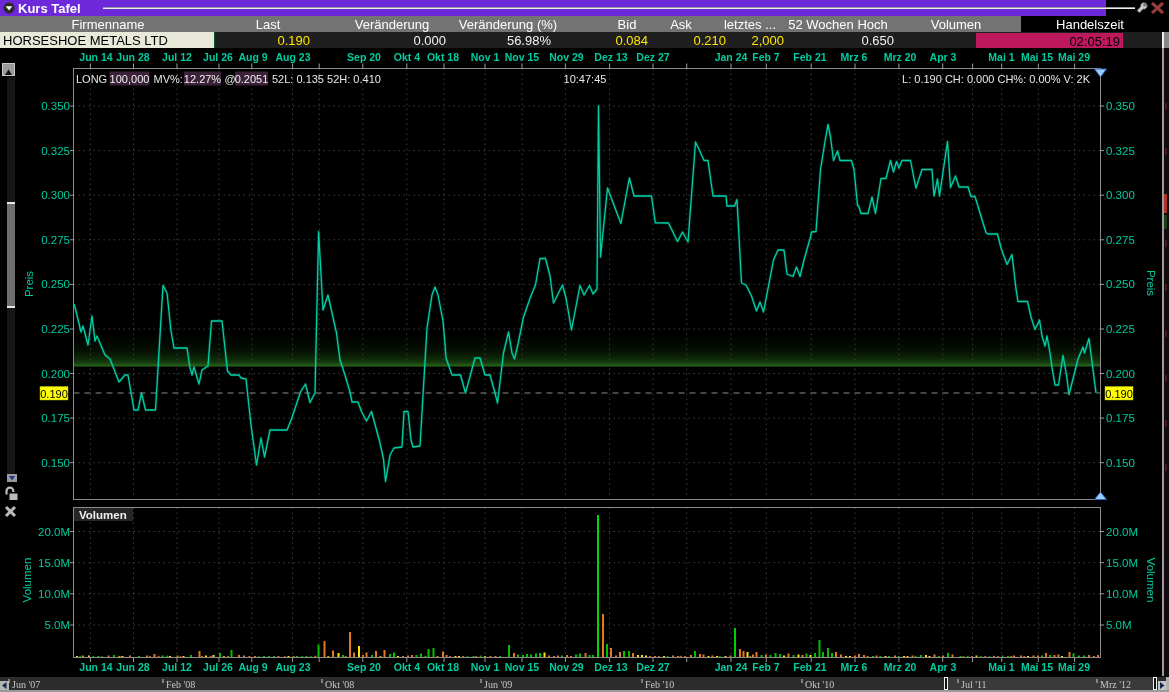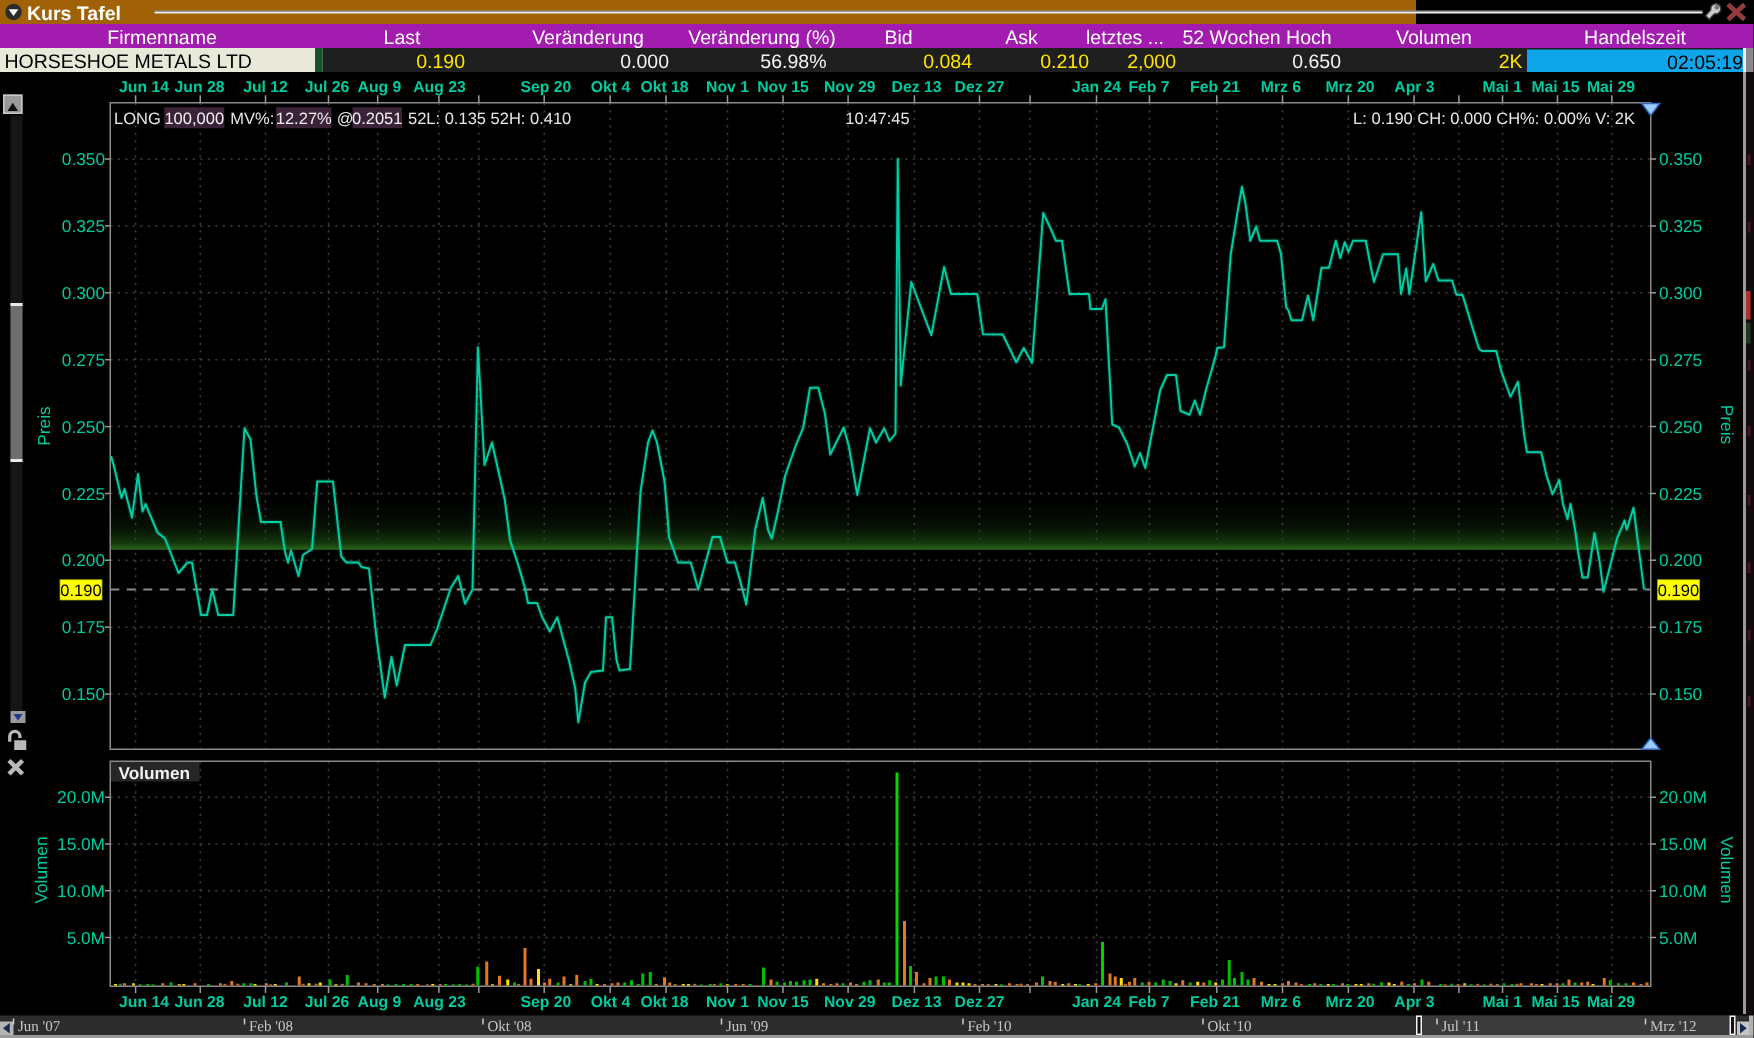--- a/index.html
+++ b/index.html
@@ -1,18 +1,18 @@
 <!DOCTYPE html>
 <html><head><meta charset="utf-8"><style>
 *{margin:0;padding:0;box-sizing:border-box}
 html,body{width:1169px;height:692px;background:#000;overflow:hidden;
 font-family:"Liberation Sans",sans-serif;}
 .abs{position:absolute}
-#titlebar{left:0;top:0;width:944px;height:16px;background:#a16207;}
-#hdr{left:0;top:16px;width:1169px;height:16px;background:#a21caf;}
+#titlebar{left:0;top:0;width:1106px;height:16px;background:#6d28d9;}
+#hdr{left:0;top:16px;width:1021px;height:16px;background:#737373;}
 #hdr span{position:absolute;top:1px;font-size:13px;color:#fff;transform:translateX(-50%);white-space:nowrap}
 #datarow{left:0;top:32px;width:1169px;height:16px;background:#1f1f1f;}
 #datarow .v{position:absolute;top:1px;font-size:13px;white-space:nowrap}
 .yel{color:#ffe400} .wht{color:#f2f2f2}
 </style></head>
 <body>
 <div class="abs" id="titlebar">
  <svg class="abs" style="left:3px;top:2px" width="12" height="12">
       <circle cx="6" cy="6" r="5.5" fill="#2b2b2b"></circle>
       <path d="M2.7 4.2 L9.3 4.2 L6 8.6 Z" fill="#fff"></path>
@@ -26,40 +26,40 @@
  </svg>
  <svg class="abs" style="left:1151px;top:2px" width="13" height="12">
       <path d="M1 1 L12 11 M12 1 L1 11" stroke="#943c3c" stroke-width="3.2"></path>
     </svg>
 </div>
 <div class="abs" id="hdr">
  <span style="left:108px">Firmenname</span>
  <span style="left:268px">Last</span>
  <span style="left:392px">Veränderung</span>
  <span style="left:508px">Veränderung (%)</span>
- <span style="left:599px">Bid</span>
+ <span style="left:627px">Bid</span>
  <span style="left:681px">Ask</span>
  <span style="left:750px">letztes ...</span>
  <span style="left:838px">52 Wochen Hoch</span>
  <span style="left:956px">Volumen</span>
  <span style="left:1090px">Handelszeit</span>
 </div>
 <div class="abs" id="datarow">
- <div class="abs" style="left:0;top:0;width:215px;height:16px;background:#e9e9da;border-right:5px solid #14532d">
+ <div class="abs" style="left:0;top:0;width:215px;height:16px;background:#e9e9da;border-right:1px solid #14532d">
    <span class="v" style="left:3px;color:#000">HORSESHOE METALS LTD</span>
     </div>
  <span class="v yel" style="left:310px;transform:translateX(-100%)">0.190</span>
  <span class="v wht" style="left:446px;transform:translateX(-100%)">0.000</span>
  <span class="v wht" style="left:551px;transform:translateX(-100%)">56.98%</span>
  <span class="v yel" style="left:648px;transform:translateX(-100%)">0.084</span>
  <span class="v yel" style="left:726px;transform:translateX(-100%)">0.210</span>
  <span class="v yel" style="left:784px;transform:translateX(-100%)">2,000</span>
  <span class="v wht" style="left:894px;transform:translateX(-100%)">0.650</span>
  <span class="v yel" style="left:1015px;transform:translateX(-100%)">2K</span>
- <div class="abs" style="left:1018px;top:1px;width:147px;height:15px;background:#0ea5e9">
+ <div class="abs" style="left:976px;top:1px;width:147px;height:15px;background:#be185d">
    <span class="v" style="right:3px;color:#000">02:05:19</span>
     </div>
 </div>
 <svg class="abs" style="left:0;top:0" width="1169" height="692">
 <defs>
       <linearGradient id="band" x1="0" y1="0" x2="0" y2="1">
         <stop offset="0" stop-color="#102c08" stop-opacity="0.05"></stop>
         <stop offset="0.5" stop-color="#143a0c" stop-opacity="0.3"></stop>
         <stop offset="0.85" stop-color="#1e5414" stop-opacity="0.65"></stop>
         <stop offset="1" stop-color="#2a6a1c" stop-opacity="1"></stop>

